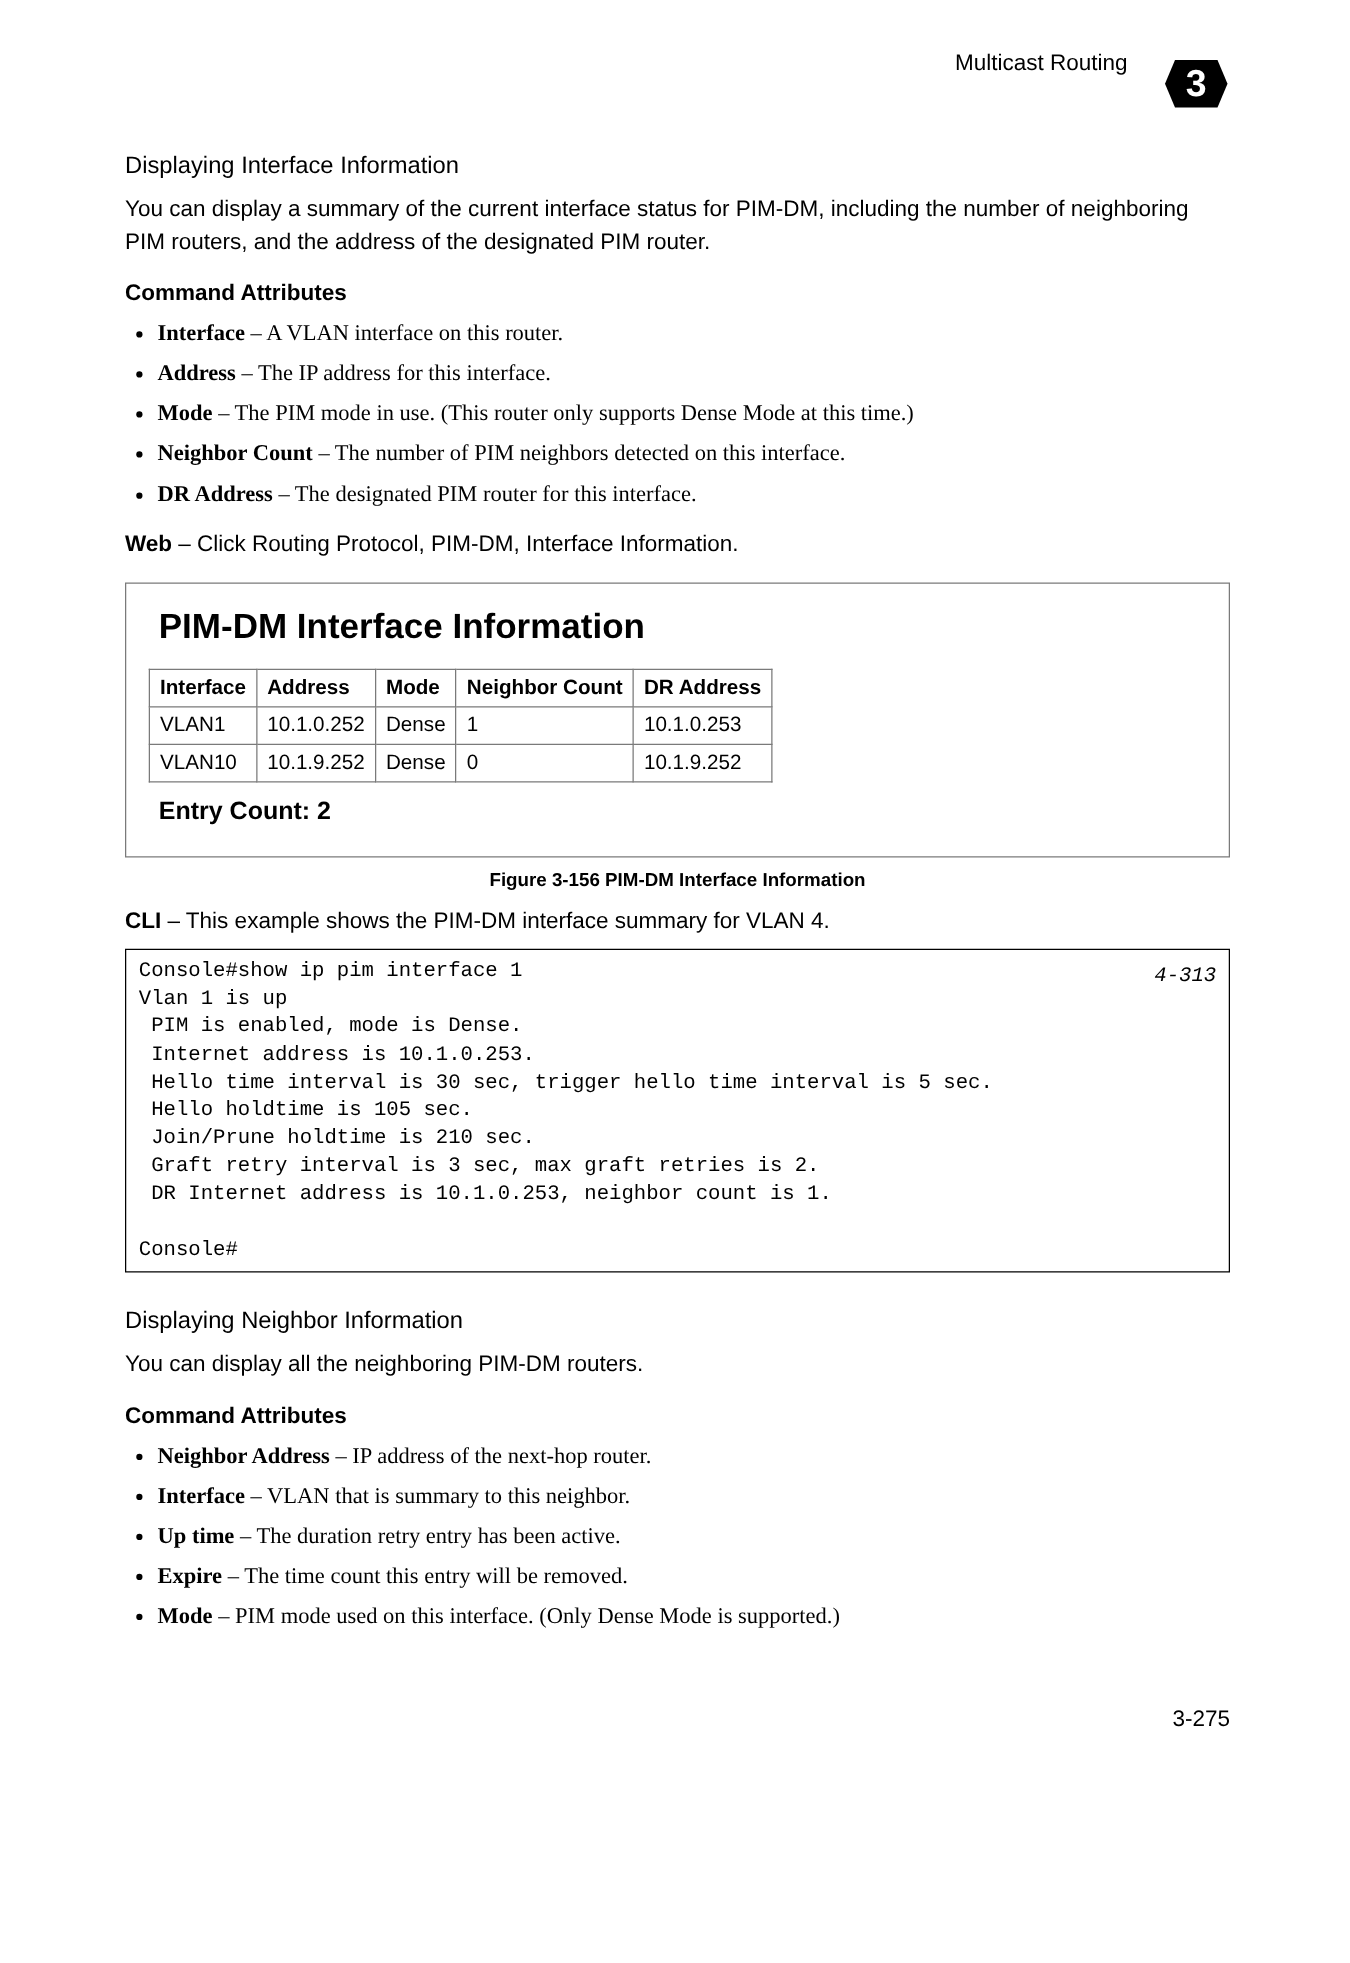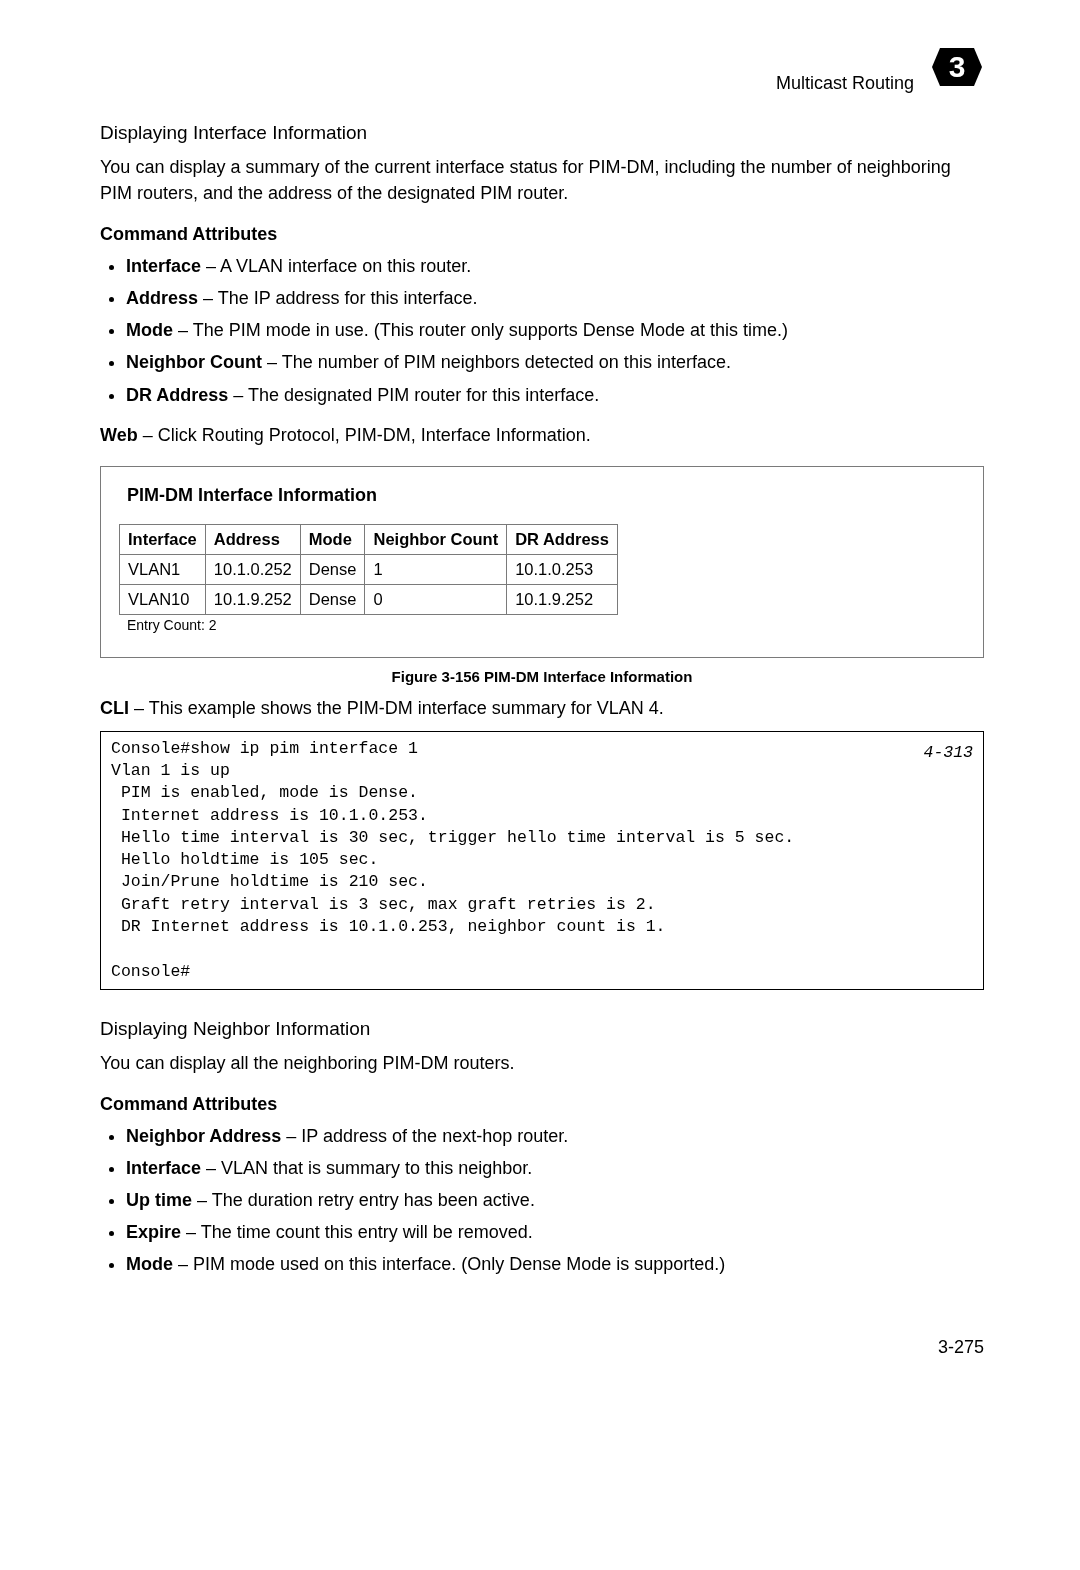--- a/index.html
+++ b/index.html
@@ -9,58 +9,58 @@
       color: #000;
       margin: 0;
       background: #fff;
       width: 1080px;
     }
     .page {
       padding: 40px 96px 60px 100px;
     }
     .header {
       display: flex;
-      align-items: flex-end;
+      align-items: flex-start;
       justify-content: flex-end;
-      gap: 16px;
+      gap: 28px;
       margin-bottom: 28px;
     }
     .header-text { font-size: 18px; }
     .chapter-icon {
       width: 54px; height: 54px;
     }
     h3 { font-size: 19px; margin: 20px 0 10px 0; font-weight: normal; }
     h4 { font-size: 18px; margin: 18px 0 8px 0; font-weight: bold; }
     p { margin: 10px 0; line-height: 1.45; }
-    ul { margin: 8px 0 14px 0; padding-left: 26px; }
+    ul { margin: 8px 0 14px 0; padding-left: 26px; font-family: Liberation Serif, serif; }
     li { margin: 6px 0; line-height: 1.45; }
     .bold { font-weight: bold; }
     .panel-border {
       border: 1px solid #7a7a7a;
       margin: 18px 0 8px 0;
       padding: 14px 18px 18px 18px;
       background: #fff;
     }
     .panel-title {
-      font-size: 18px;
+      font-size: 28px;
       font-weight: bold;
       margin: 4px 0 18px 8px;
     }
     table.info {
       border-collapse: collapse;
       font-size: 16.5px;
     }
     table.info th, table.info td {
       border: 1px solid #7a7a7a;
       padding: 5px 8px;
       text-align: left;
       white-space: nowrap;
     }
     table.info th { font-weight: bold; }
-    .entry-count { margin: 2px 0 6px 8px; font-size:14px;}
+    .entry-count { margin: 12px 0 6px 8px; font-size:20px;font-weight:bold;}
     .caption {
       text-align: center;
       font-size: 15px;
       font-weight: bold;
       margin: 10px 0 8px 0;
     }
     pre.cli {
       border: 1px solid #000;
       font-family: "Courier New", Courier, monospace;
       font-size: 16.5px;

